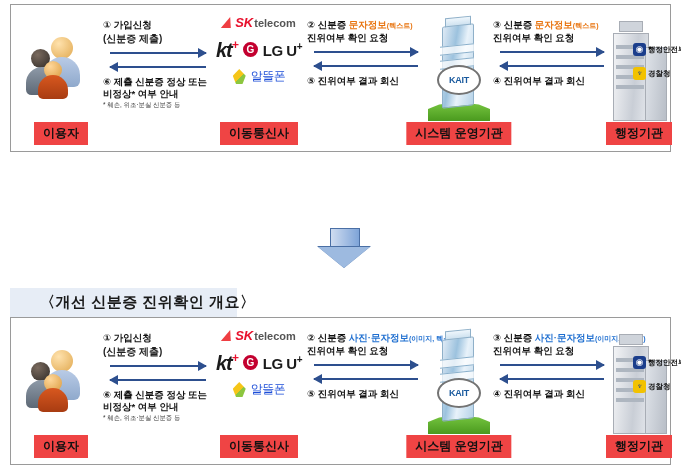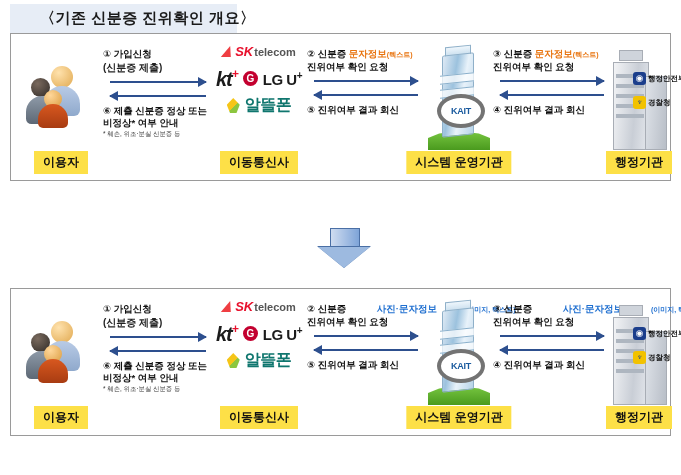--- a/index.html
+++ b/index.html
@@ -40,38 +40,38 @@
   .col-user{left:6px;width:88px;}
   .col-flow1{left:92px;width:110px;}
   .col-telco{left:198px;width:100px;}
   .col-flow2{left:296px;width:118px;}
   .col-kait{left:412px;width:72px;}
   .col-flow3{left:482px;width:118px;}
   .col-gov{left:598px;width:60px;}
 
   .entity-label{
     position:absolute;bottom:6px;left:50%;transform:translateX(-50%);
-    background:#fde047;
+    background:#ef4444;
     font-size:12px;font-weight:bold;
     padding:3px 9px;white-space:nowrap;
     color:#111;
   }
 
   
   .people{position:absolute;top:30px;left:50%;transform:translateX(-50%);width:72px;height:62px;}
   .p-head{position:absolute;border-radius:50%;}
   .p-body{position:absolute;border-radius:18px 18px 6px 6px;}
 
   
   .flow{position:absolute;left:0;right:0;top:14px;}
   .flow-txt{font-size:9.5px;font-weight:bold;line-height:1.32;color:#111;white-space:nowrap;}
   .flow-sub{font-size:10px;font-weight:bold;color:#222;line-height:1.3;white-space:nowrap;}
   .flow-note{font-size:6.4px;color:#333;line-height:1.3;white-space:nowrap;}
   .hl-orange{color:#e8730d;margin-top:48px;}
-  .hl-blue{color:#1f6fd0;margin-left:28px;}
+  .hl-blue{color:#1f6fd0;}
   .tiny{font-size:7px;}
 
   .arrow{position:relative;height:11px;margin:3px auto;width:88%;}
   .arrow .shaft{position:absolute;top:4px;left:0;right:0;height:2px;background:#2d4f8e;}
   .arrow .headR{position:absolute;top:0;right:-1px;width:0;height:0;
     border-top:5px solid transparent;border-bottom:5px solid transparent;border-left:9px solid #2d4f8e;}
   .arrow .headL{position:absolute;top:0;left:-1px;width:0;height:0;
     border-top:5px solid transparent;border-bottom:5px solid transparent;border-right:9px solid #2d4f8e;}
 
   
@@ -84,36 +84,36 @@
       vertical-align:-2px;margin-right:-2px;}
   .kt-logo{font-size:20px;font-weight:bold;color:#1b1b1b;font-style:italic;letter-spacing:-1px;}
   .kt-logo sup{color:#e8112d;font-size:12px;}
   .lg-circle{display:inline-block;width:15px;height:15px;border-radius:50%;background:#c3002f;
       color:#fff;font-size:10px;font-weight:bold;line-height:15px;text-align:center;vertical-align:-2px;}
   .lg-txt{font-size:15px;font-weight:bold;color:#1b1b1b;letter-spacing:-.5px;}
   .lg-txt sup{font-size:10px;color:#1b1b1b;}
   .al-mark{display:inline-block;width:13px;height:15px;background:
       linear-gradient(135deg,#f5c518 0 55%,#8cc63f 55% 100%);
       clip-path:polygon(50% 0,100% 45%,75% 100%,25% 100%,0 45%);vertical-align:-3px;}
-  .al-txt{font-size:16px;font-weight:bold;color:#0f766e;letter-spacing:-.5px;}
+  .al-txt{font-size:12px;font-weight:normal;color:#1d4ed8;letter-spacing:-.5px;}
 
   
   .kait{position:absolute;top:18px;left:50%;transform:translateX(-50%);width:66px;height:98px;}
   .kait-grass{position:absolute;bottom:0;left:2px;width:62px;height:20px;
      background:linear-gradient(#7ac943,#4a9a1e);
      clip-path:polygon(0 40%,18% 18%,50% 6%,82% 18%,100% 40%,100% 100%,0 100%);}
   .kait-tower{position:absolute;top:2px;left:16px;width:30px;height:80px;
      background:linear-gradient(100deg,#dfeaf5 0%,#9cc2de 35%,#e8f2fa 60%,#b7d3e8 100%);
      border:1px solid #8fb0c9;border-radius:2px;transform:skewY(-6deg);}
   .kait-top{position:absolute;top:-6px;left:19px;width:24px;height:12px;
      background:linear-gradient(#eef6fc,#b9d4e7);border:1px solid #8fb0c9;transform:skewY(-6deg);}
   .kait-band{position:absolute;left:14px;width:34px;height:7px;background:rgba(255,255,255,.72);
      border-top:1px solid #8ab0cc;border-bottom:1px solid #8ab0cc;transform:skewY(-6deg);}
   .kait-badge{position:absolute;top:42px;left:11px;width:40px;height:26px;background:#fff;
-     border-radius:50%;border:4px solid #737373;display:flex;align-items:center;justify-content:center;
+     border-radius:50%;border:2px solid #737373;display:flex;align-items:center;justify-content:center;
      font-size:9px;font-weight:bold;color:#1a5a9e;letter-spacing:-.3px;}
 
   
   .gov{position:absolute;top:16px;left:50%;transform:translateX(-50%);width:60px;height:100px;}
   .gov-main{position:absolute;bottom:0;left:4px;width:34px;height:86px;
      background:linear-gradient(95deg,#f3f4f6,#c9ced6 60%,#e4e7ec);border:1px solid #a8adb5;}
   .gov-right{position:absolute;bottom:0;left:36px;width:20px;height:72px;
      background:linear-gradient(95deg,#dfe3e9,#b8bec7);border:1px solid #a8adb5;}
   .gov-roof{position:absolute;top:0;left:10px;width:22px;height:9px;background:#cfd4db;border:1px solid #a8adb5;}
   .gov-win{position:absolute;left:7px;width:28px;height:4px;background:#aeb6c0;}
@@ -130,21 +130,20 @@
      background:linear-gradient(90deg,#cfdcf0,#7ea4d8);border:1px solid #4a6fa5;border-bottom:none;}
   .trans .tip{position:absolute;top:19px;left:0;width:0;height:0;
      border-left:26px solid transparent;border-right:26px solid transparent;border-top:21px solid #9dbae0;}
   .trans .tipb{position:absolute;top:18px;left:-1px;width:0;height:0;
      border-left:27px solid transparent;border-right:27px solid transparent;border-top:22px solid #4a6fa5;}
 </style>
 </head>
 <body>
 
 <div class="panel panel-top">
-  <div class="panel-title">〈기존 신분증 진위확인 개요〉</div>
   <div class="panel-body">
 
     <div class="col col-user">
       <div class="people">
         <div class="p-head" style="width:22px;height:22px;top:2px;left:26px;background:radial-gradient(circle at 35% 30%,#ffe2ad,#e0a84f);"></div>
         <div class="p-body" style="width:36px;height:30px;top:22px;left:19px;background:linear-gradient(#b9cbe6,#8fa9cc);"></div>
         <div class="p-head" style="width:19px;height:19px;top:14px;left:6px;background:radial-gradient(circle at 35% 30%,#7a6a5e,#2f2a26);"></div>
         <div class="p-body" style="width:32px;height:28px;top:32px;left:1px;background:linear-gradient(#8e9aa8,#5d6875);"></div>
         <div class="p-head" style="width:18px;height:18px;top:26px;left:19px;background:radial-gradient(circle at 35% 30%,#ffd79a,#d99a3d);"></div>
         <div class="p-body" style="width:30px;height:24px;top:40px;left:13px;background:linear-gradient(#d8581f,#a83c12);"></div>
@@ -266,20 +265,21 @@
   </div>
 </div>
 
 <div class="trans">
   <div class="stem"></div>
     <div class="tipb"></div>
     <div class="tip"></div>
 </div>
 
 <div class="panel panel-bottom">
+  <div class="panel-title">〈개선 신분증 진위확인 개요〉</div>
   <div class="panel-body">
 
     <div class="col col-user">
       <div class="people">
         <div class="p-head" style="width:22px;height:22px;top:2px;left:26px;background:radial-gradient(circle at 35% 30%,#ffe2ad,#e0a84f);"></div>
         <div class="p-body" style="width:36px;height:30px;top:22px;left:19px;background:linear-gradient(#b9cbe6,#8fa9cc);"></div>
         <div class="p-head" style="width:19px;height:19px;top:14px;left:6px;background:radial-gradient(circle at 35% 30%,#7a6a5e,#2f2a26);"></div>
         <div class="p-body" style="width:32px;height:28px;top:32px;left:1px;background:linear-gradient(#8e9aa8,#5d6875);"></div>
         <div class="p-head" style="width:18px;height:18px;top:26px;left:19px;background:radial-gradient(circle at 35% 30%,#ffd79a,#d99a3d);"></div>
         <div class="p-body" style="width:30px;height:24px;top:40px;left:13px;background:linear-gradient(#d8581f,#a83c12);"></div>

